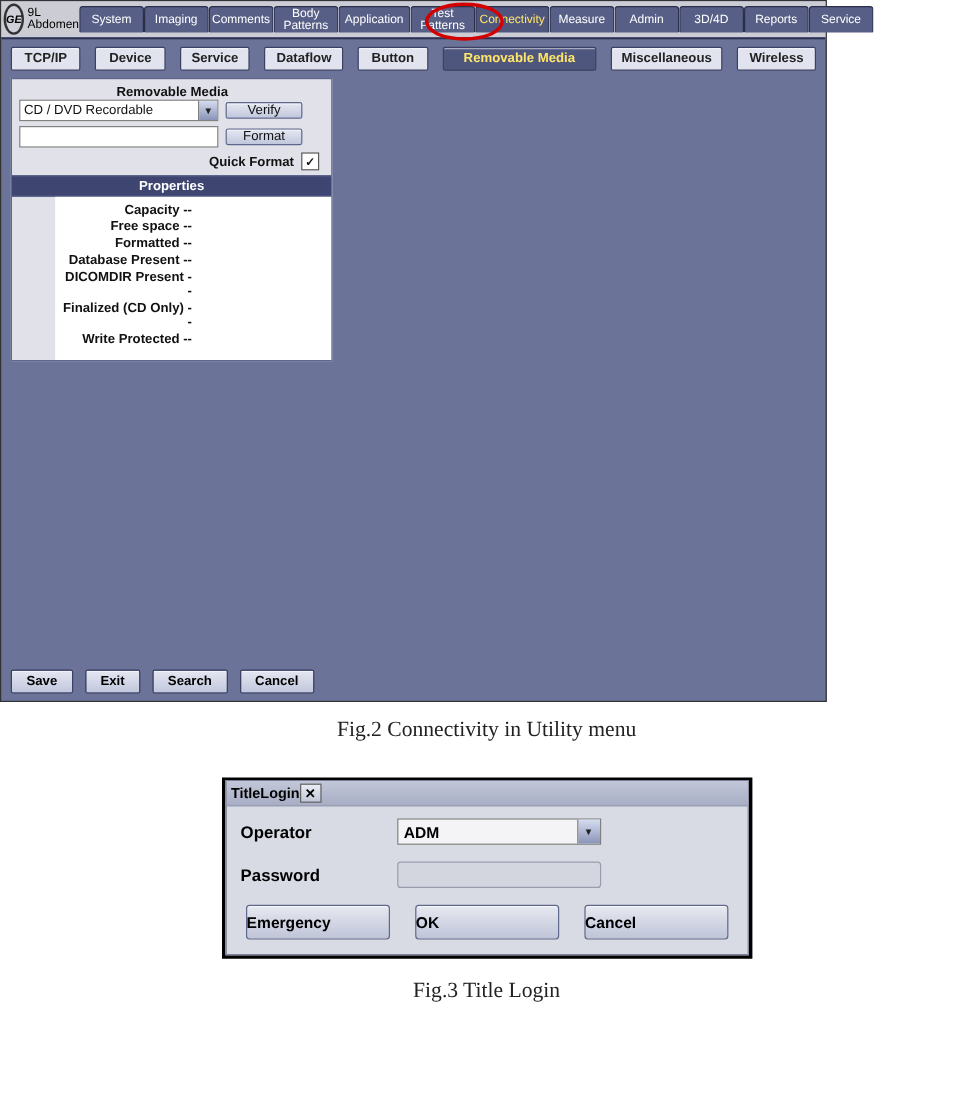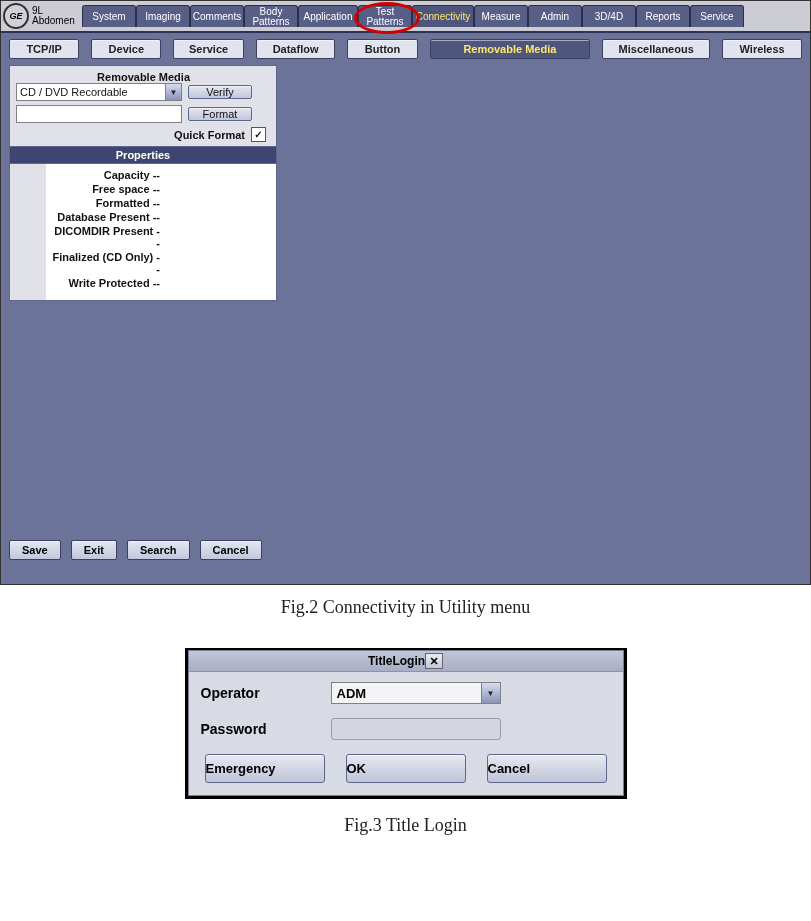--- a/index.html
+++ b/index.html
@@ -5,21 +5,21 @@
   body {
     margin: 0;
     padding: 0;
     background: white;
     font-family: Arial, sans-serif;
     font-size: 12px;
     width: 811px;
   }
   .app-window {
     background: #6b7399;
-    width: 811px;
+    width: 689px;
     height: 585px;
     position: relative;
     border: 1px solid #333;
     box-sizing: border-box;
   }
   .top-menu {
     background: #ccccd5;
     height: 30px;
     display: flex;
     align-items: center;
@@ -200,21 +200,21 @@
   }
   .props-body {
     background: #fff;
     padding: 4px 6px 10px 6px;
     font-weight: bold;
     margin-left: 36px;
   }
   .prop-line { text-align: right; padding: 1px 110px 1px 0; }
   .bottom-buttons {
     position: absolute;
-    bottom: 24px;
+    bottom: 6px;
     left: 8px;
     display: flex;
     gap: 10px;
   }
   .bottom-btn {
     background: linear-gradient(#e4e7f1,#c1c7dd);
     border: 1px solid #3c4163;
     border-radius: 2px;
     font-size: 11px;
     font-weight: bold;
@@ -244,21 +244,21 @@
     box-sizing: border-box;
     text-align: left;
   }
   .login-title {
     background: linear-gradient(#c2c7d8,#a7adc4);
     border-bottom: 1px solid #8d93ab;
     padding: 2px 4px;
     font-size: 12px;
     font-weight: bold;
     display: flex;
-    justify-content: center;
+    justify-content: flex-start;
     align-items: center;
   }
   .login-close {
     width: 16px;
     height: 14px;
     border: 1px solid #666;
     background: linear-gradient(#eaecf3,#c2c7d8);
     display: flex;
     align-items: center;
     justify-content: center;

